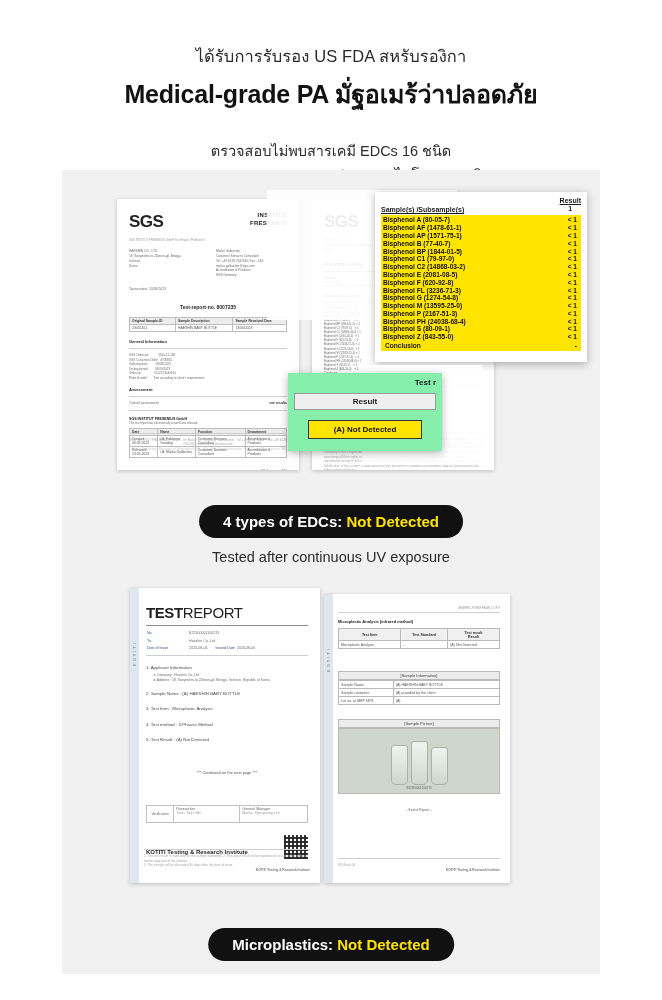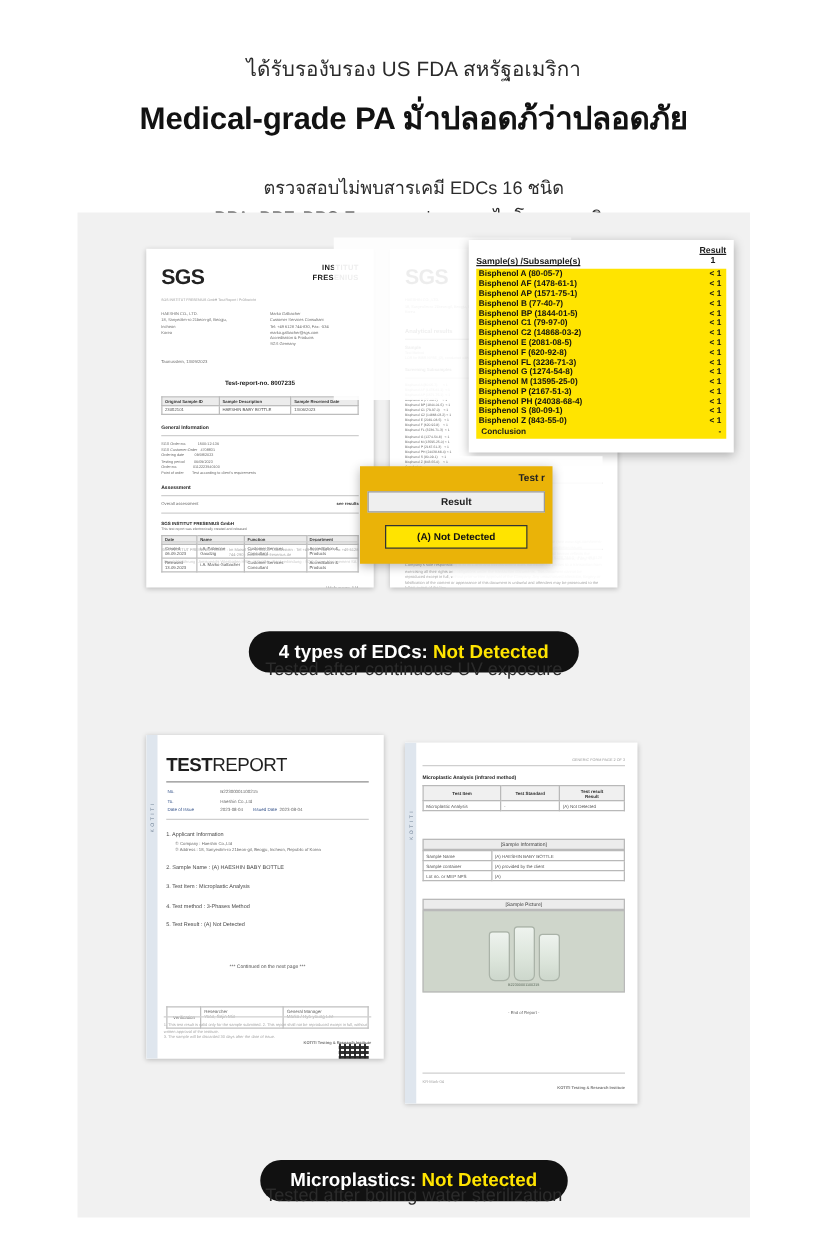--- a/index.html
+++ b/index.html
@@ -87,21 +87,21 @@
     background: #111; color: #fff; border-radius: 999px;
     font-size: 15px; font-weight: bold; padding: 8px 24px; white-space: nowrap;
   }
   .pill .hl { color: #ffe400; }
   .caption {
     position: absolute; left: 0; width: 100%; text-align: center;
     font-size: 14.5px; color: #2b2b2b;
   }
 
   
-  #tr1 { left: 55px; top: 418px; width: 190px; height: 259px; }
+  #tr1 { left: 68px; top: 418px; width: 190px; height: 295px; }
   #tr2 { left: 262px; top: 424px; width: 186px; height: 289px; }
 
   .vstrip {
     position: absolute; left: 0; top: 0; width: 9px; height: 100%;
     background: #dfe6ee;
   }
   .vstrip span {
     display: block; transform: rotate(-90deg); transform-origin: left top;
     position: absolute; left: 2px; top: 78px; font-size: 4px; color: #6d7f93; letter-spacing: 2px;
     white-space: nowrap;
@@ -136,42 +136,42 @@
   }
   .bottle {
     position: absolute; bottom: 8px; width: 17px; height: 40px; border-radius: 3px 3px 5px 5px;
     background: linear-gradient(180deg,#eef3ee 0%, #dbe4da 60%, #cdd7cc 100%);
     border: .8px solid #aab3a8;
   }
 
   
   #callout2 {
     position: absolute; left: 226px; top: 203px; width: 154px; height: 78px;
-    background: #eab308; box-shadow: 0 2px 8px rgba(0,0,0,.3); padding: 5px 6px;
+    background: #86efac; box-shadow: 0 2px 8px rgba(0,0,0,.3); padding: 5px 6px;
   }
   #callout2 .c2title { font-size: 8px; font-weight: bold; color: #222; text-align: right; }
   #callout2 .c2head {
     border: .8px solid #9a9a9a; background: #efefef; text-align: center;
     font-size: 8px; font-weight: bold; padding: 3px 0; margin-top: 6px; color: #222;
   }
   #callout2 .c2val {
     border: 1px solid #333; background: #ffe400; text-align: center;
     font-size: 8px; font-weight: bold; padding: 4px 0; margin-top: 10px; color: #111;
     width: 80%; margin-left: auto; margin-right: auto;
   }
   .footnote { font-size: 3.2px; color: #a8a8a8; line-height: 1.5; }
 </style>
 </head>
 <body>
 
 <div class="page">
 
   <div class="head">
-    <div class="kicker">ได้รับรองับรอง US FDA สหรัฐอเมริกา</div>
-    <div class="title">Medical-grade PA มั่าปลอดภ้ว่าปลอดภัย</div>
+    <div class="kicker">ได้รับการรับรอง US FDA สหรับรองิกา</div>
+    <div class="title">Medical-grade PA มั่ฐอเมร้ว่าปลอดภัย</div>
     <div class="sub">
       <div>ตรวจสอบไม่พบสารเคมี EDCs 16 ชนิด</div>
       <div>BPA, BPF, BPS Free และปราศจากไมโครพลาสติก</div>
     </div>
   </div>
 
   <div class="panel">
 
     <div class="sheet" id="sgs1">
       <div style="padding:13px 12px 6px 12px;display:flex;justify-content:space-between;align-items:flex-start;">
@@ -397,21 +397,21 @@
           <span>Conclusion</span>
           <span>-</span>
         </div>
       </div>
     </div>
 
     <div class="pill" style="top:335px;">
       <span>4 types of EDCs:</span>
       <span class="hl">Not Detected</span>
     </div>
-    <div class="caption" style="top:358px;">Tested after continuous UV exposure</div>
+    <div class="caption" style="top:379px;">Tested after continuous UV exposure</div>
 
     <div class="sheet" id="tr1">
       <div class="vstrip">
           <span>KOTITI</span>
         </div>
       <div style="padding:16px 12px 0 16px;">
         <div class="tr-title">
           <span>TEST</span><span class="thin">REPORT</span>
         </div>
         <div class="hr dark" style="margin-top:4px;"></div>
@@ -532,16 +532,15 @@
     <div id="callout2">
       <div class="c2title">Test r</div>
       <div class="c2head">Result</div>
       <div class="c2val">(A) Not Detected</div>
     </div>
 
     <div class="pill" style="top:735px;margin-top:23px;">
       <span>Microplastics:</span>
       <span class="hl">Not Detected</span>
     </div>
-    <div class="caption" style="top:779px;">Tested after boiling water sterilization</div>
 
   </div>
 </div>
 
 </body></html>

